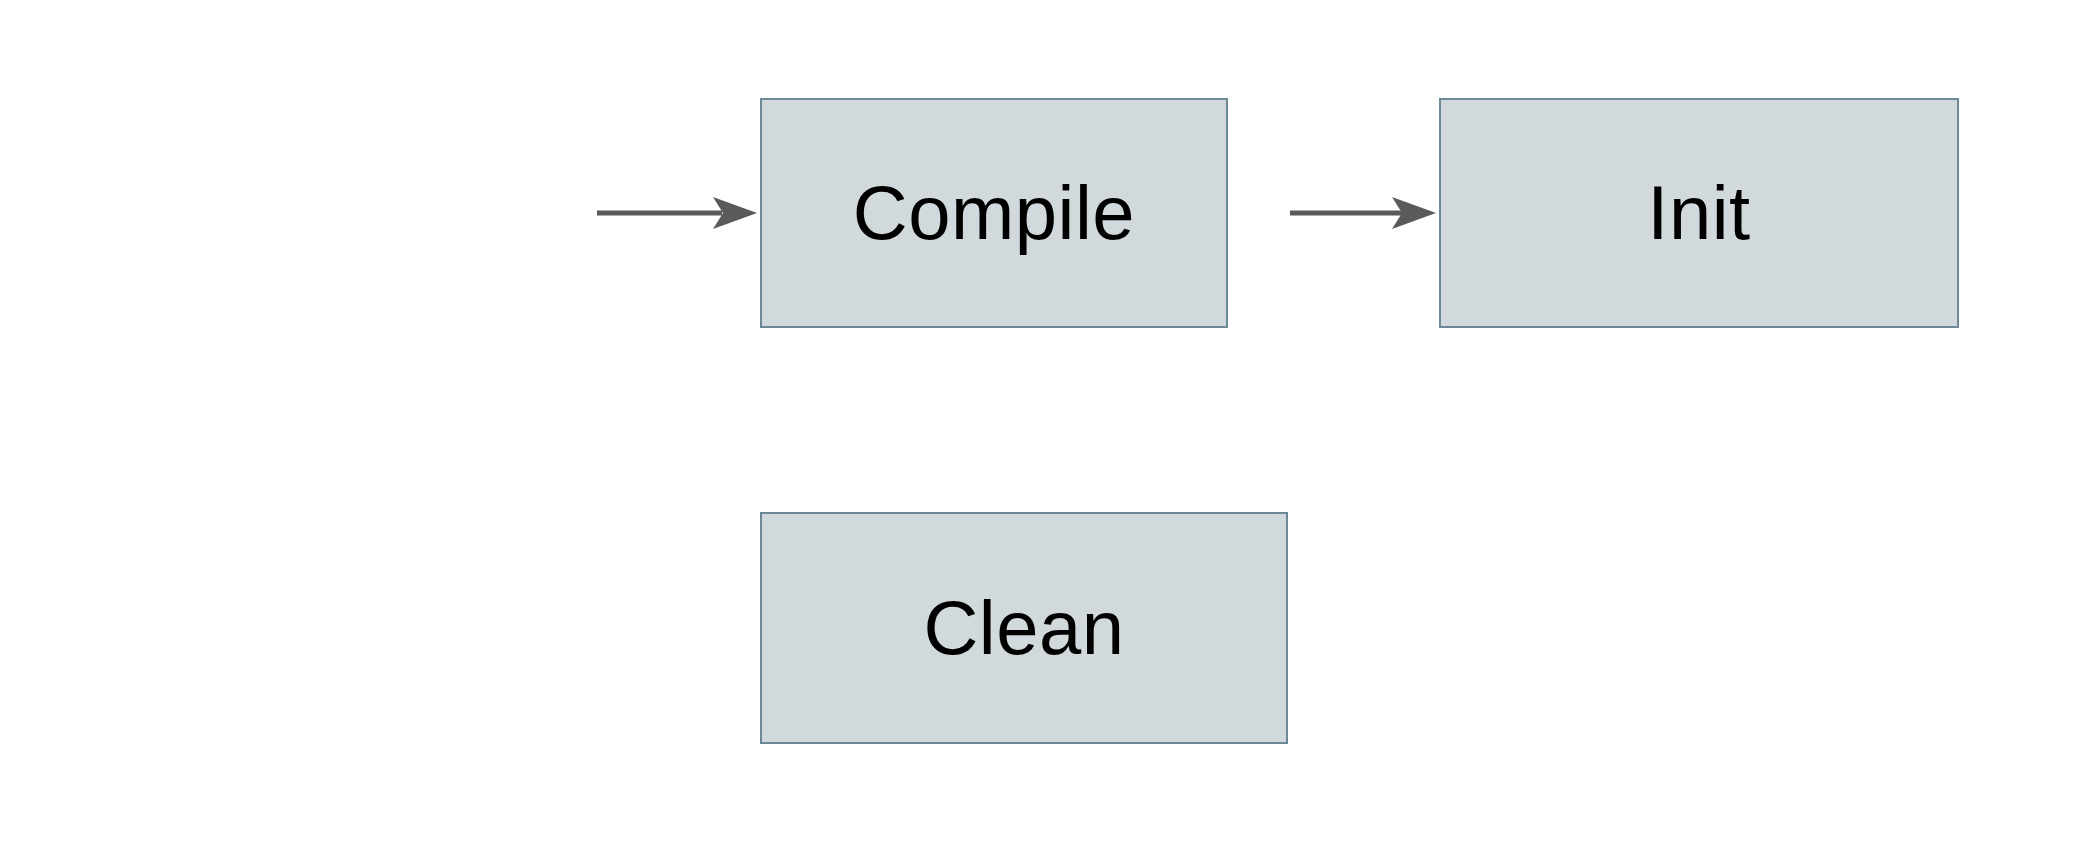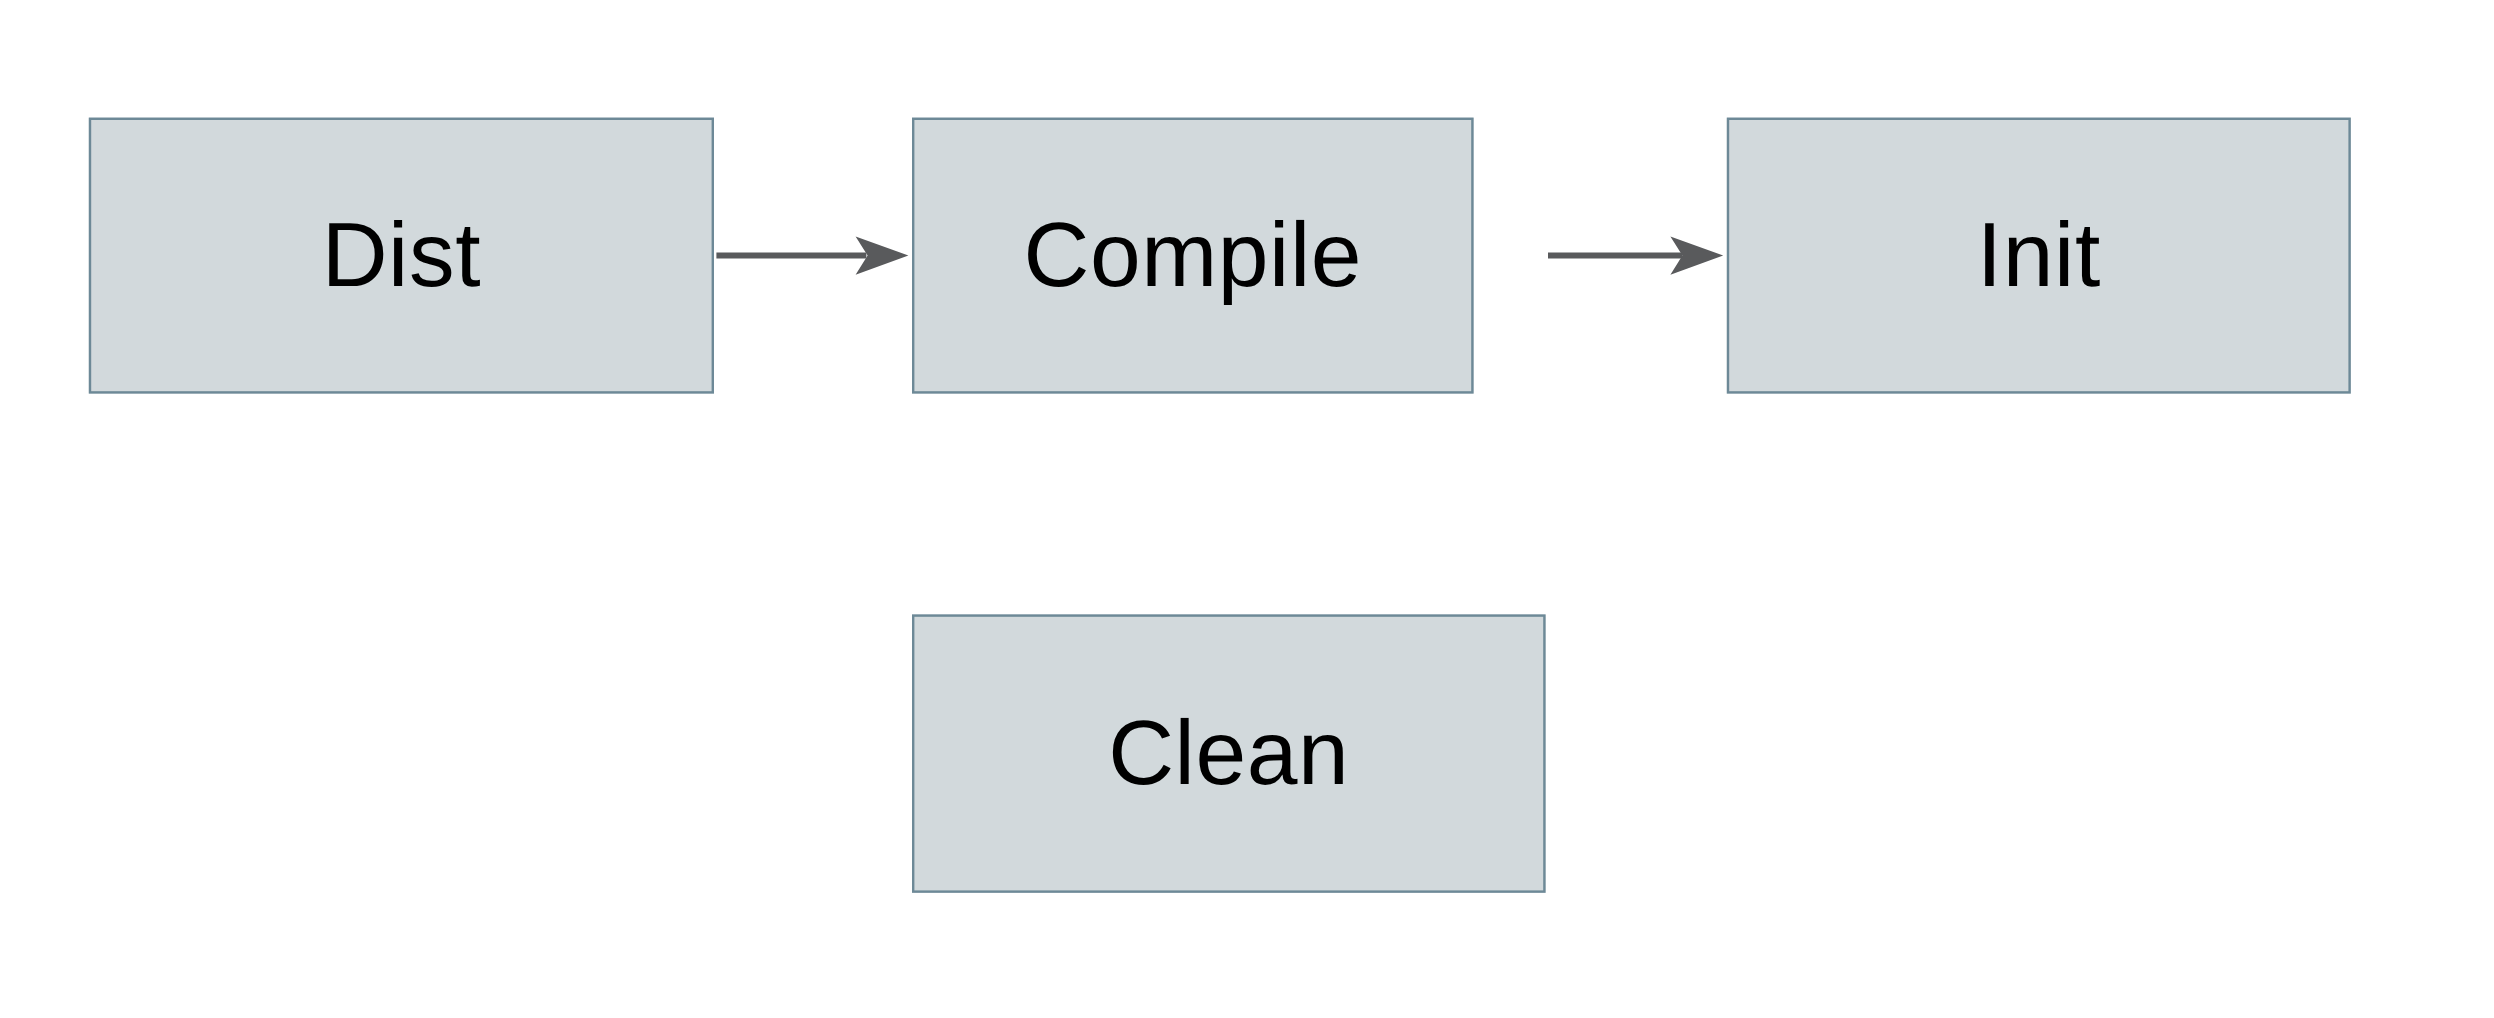--- a/index.html
+++ b/index.html
@@ -57,23 +57,20 @@
     <g>
       <line class="edge-line" x1="597" y1="213" x2="722" y2="213"></line>
       <polygon class="edge-head" points="757,213 713,197 723,213 713,229"></polygon>
     </g>
     <g>
       <line class="edge-line" x1="1290" y1="213" x2="1402" y2="213"></line>
       <polygon class="edge-head" points="1436,213 1392,197 1402,213 1392,229"></polygon>
     </g>
   </svg>
 
-  <div class="node node-dist">
-    <span class="node-label">Dist</span>
-  </div>
 
   <div class="node node-compile">
     <span class="node-label">Compile</span>
   </div>
 
   <div class="node node-init">
     <span class="node-label">Init</span>
   </div>
 
   <div class="node node-clean">

